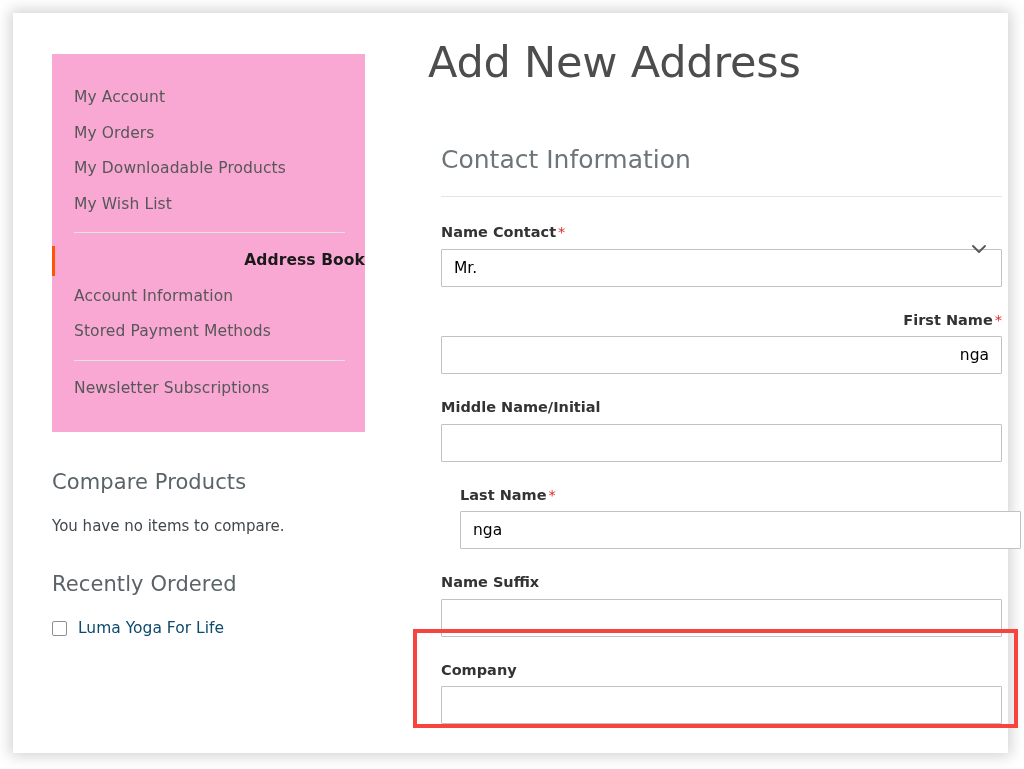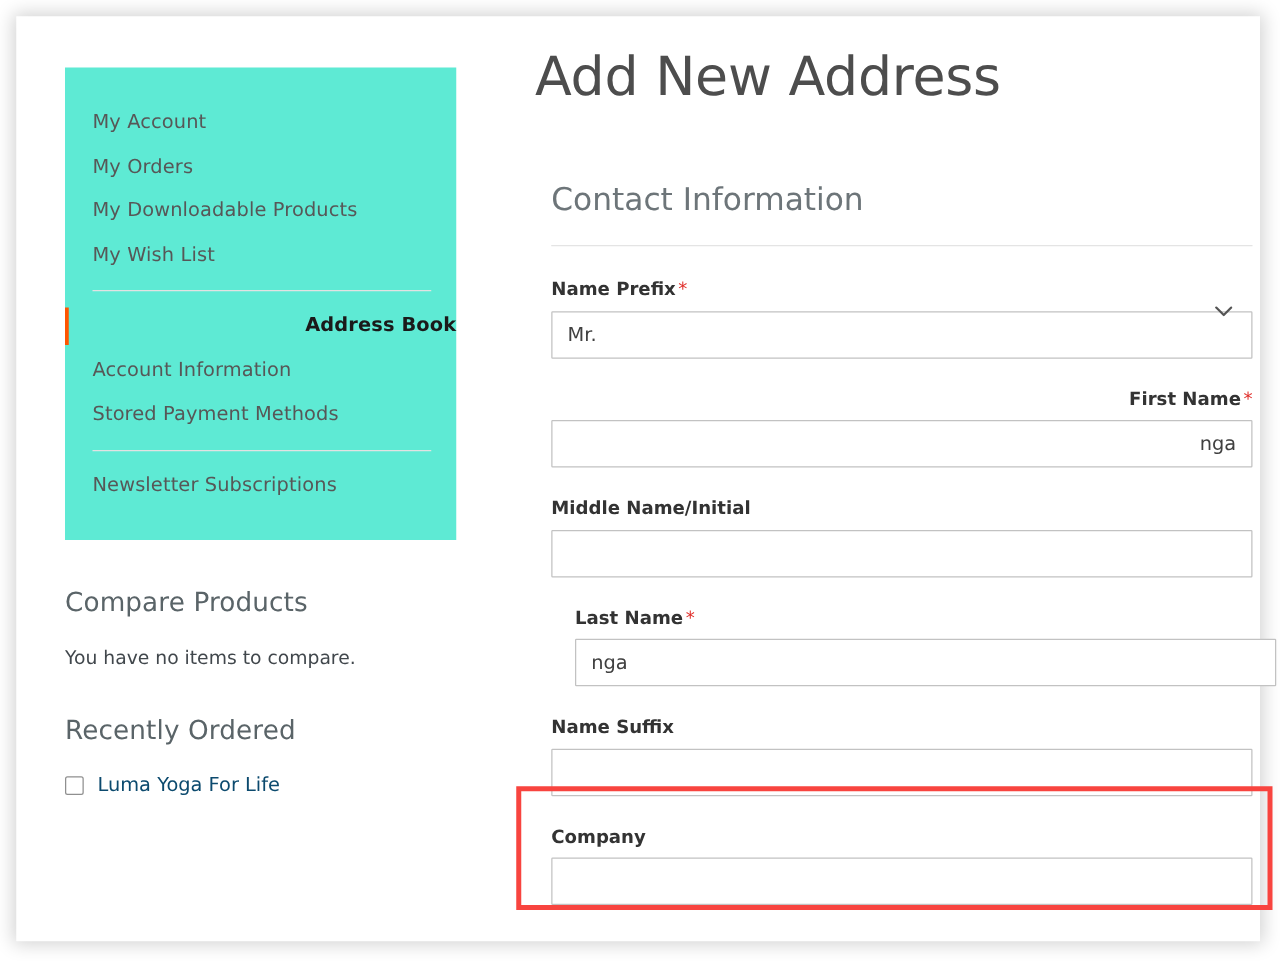--- a/index.html
+++ b/index.html
@@ -41,21 +41,21 @@
   }
   #main-col {
     position: absolute;
     left: 415px;
     top: 28px;
     width: 575px;
   }
 
   
   #account-nav {
-    background: #5eead4;
+    background: #f9a8d4;
     width: 313px;
     padding: 26px 0 26px 0;
     box-sizing: border-box;
   }
   .nav-item {
     position: relative;
     font-size: 15.5px;
     line-height: 1;
     color: #575757;
     padding: 10px 0 10px 22px;
@@ -165,21 +165,21 @@
   }
   .field-input {
     display: block;
     width: 561px;
     height: 38px;
     box-sizing: border-box;
     border: 1px solid #c2c2c2;
     background: #ffffff;
     font-family: "DejaVu Sans", sans-serif;
     font-size: 15.5px;
-    color: #404040;
+    color: #000000;
     padding: 0 12px;
     line-height: 36px;
     border-radius: 1px;
   }
   .field-select {
     position: relative;
   }
   .chevron {
     position: absolute;
     right: 16px;
@@ -266,21 +266,21 @@
 
     <div id="main-col">
 
       <h1 id="page-title">Add New Address</h1>
 
       <div id="legend">Contact Information</div>
       <div id="legend-rule"></div>
 
       <div class="field field-select" id="field-prefix">
         <label class="field-label">
-          <span>Name Prefix</span><span class="req-star">*</span>
+          <span>Name Contact</span><span class="req-star">*</span>
         </label>
         <div class="field-input">Mr.</div>
         <span class="chevron">
           <svg width="14" height="9" viewBox="0 0 14 9">
             <path d="M1 1 L7 7 L13 1" fill="none" stroke="#555555" stroke-width="1.8" stroke-linecap="round" stroke-linejoin="round"></path>
           </svg>
         </span>
       </div>
 
       <div class="field" id="field-first">

